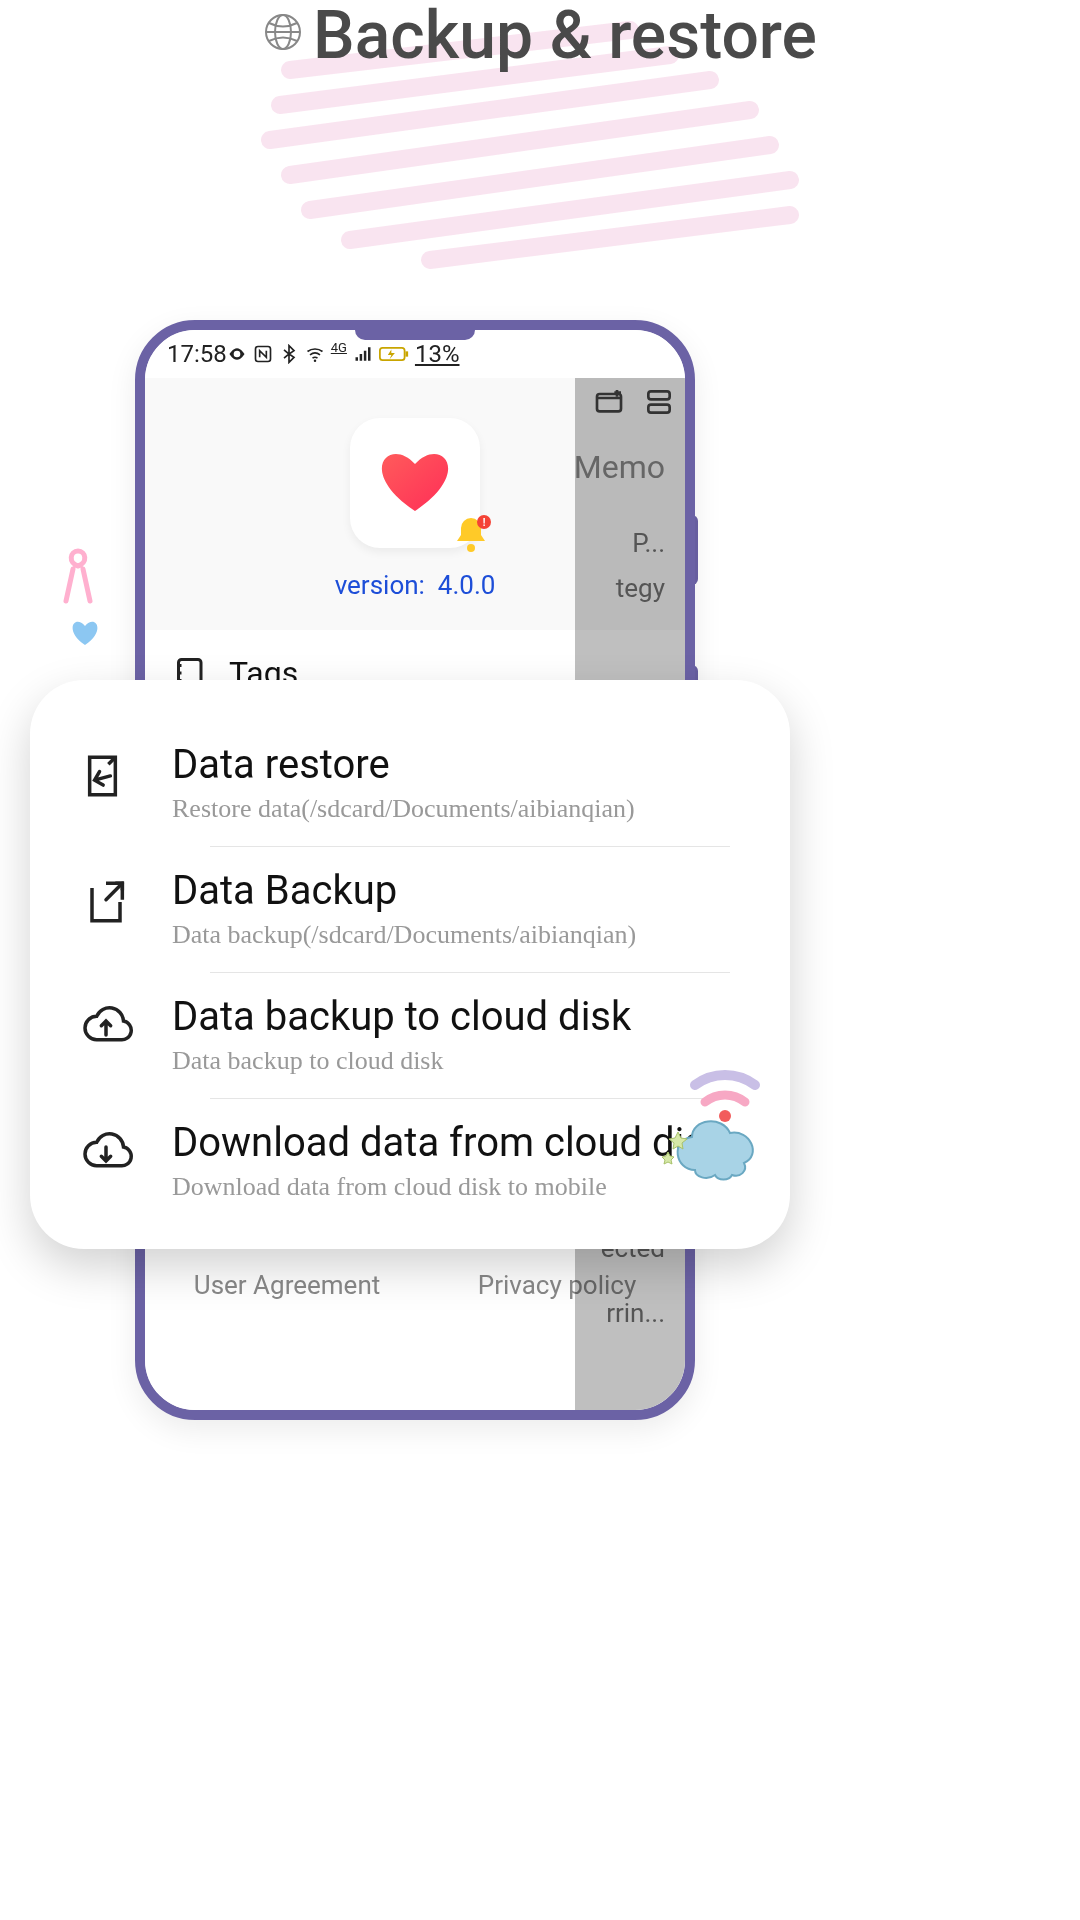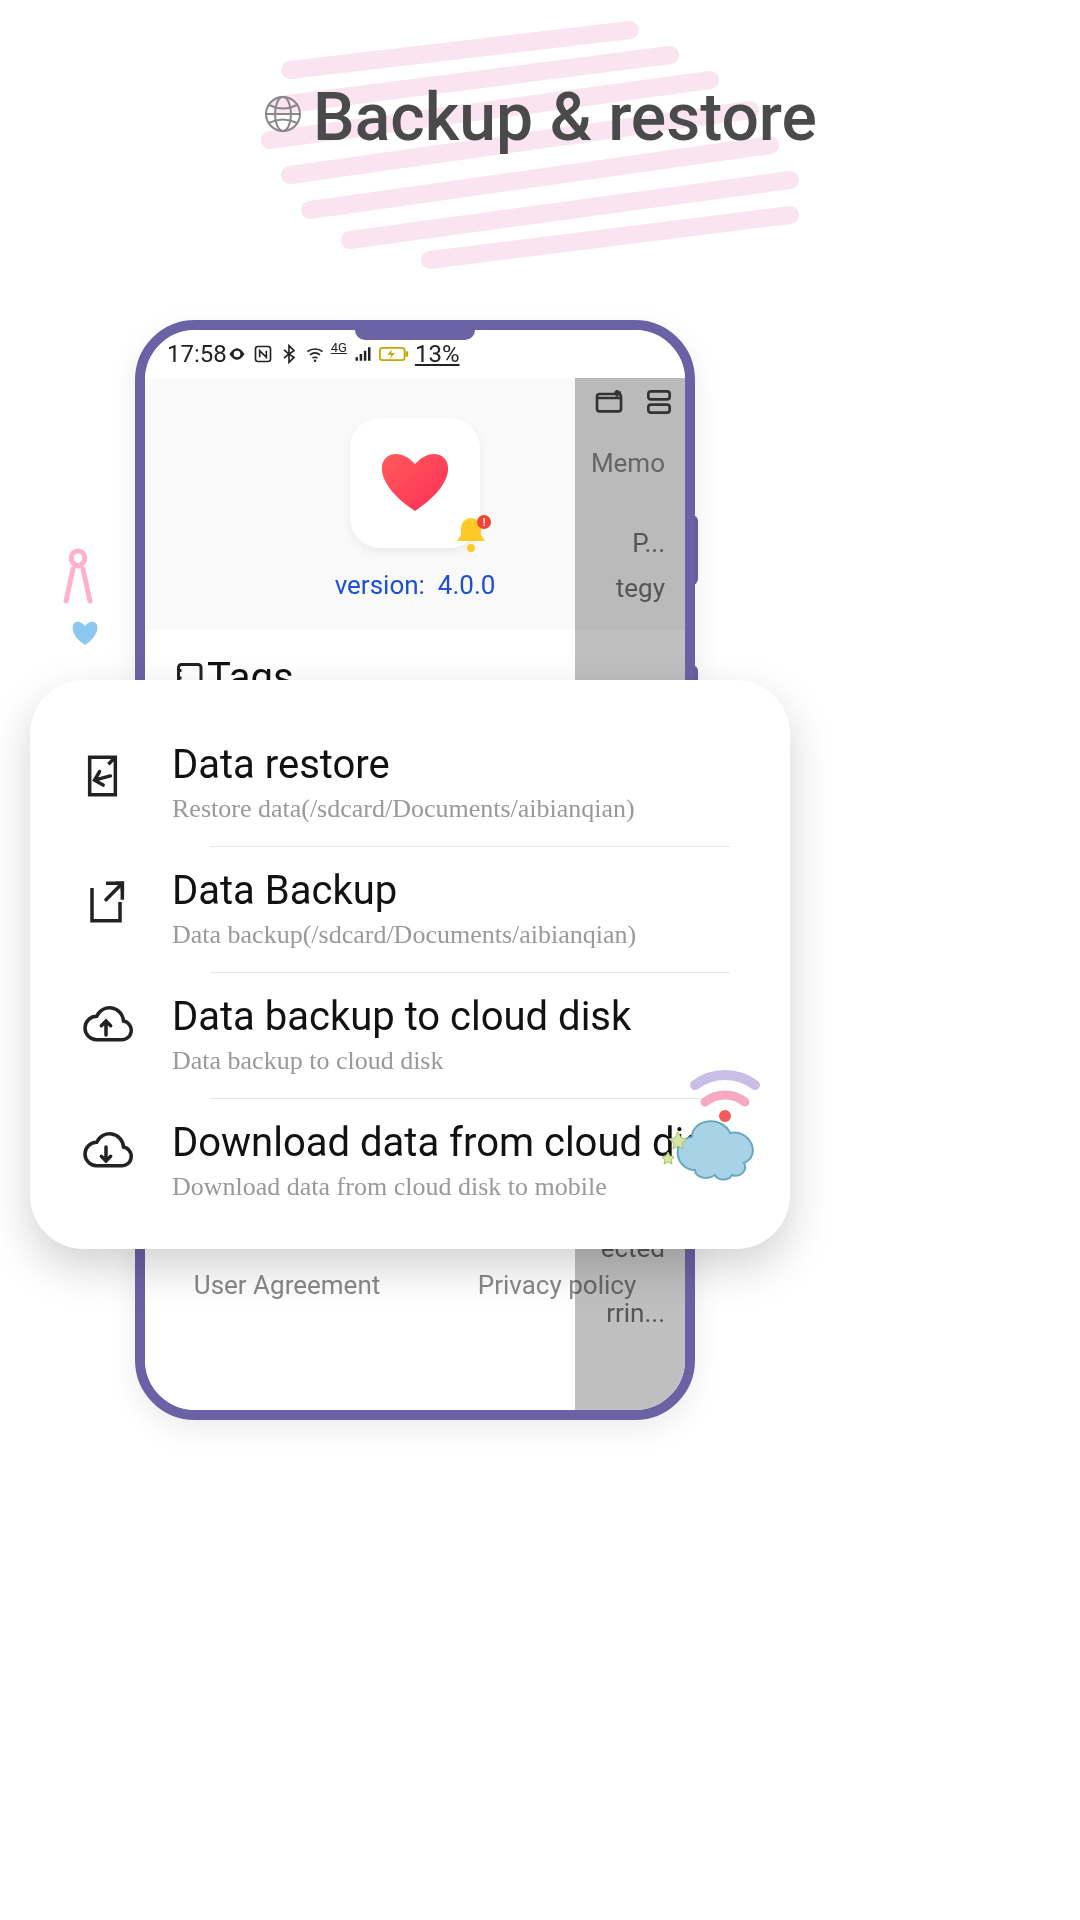--- a/index.html
+++ b/index.html
@@ -20,21 +20,20 @@
     width: 560px;
     height: 260px;
     opacity: 0.55;
     z-index: 0;
   }
 
   
   .headline {
     position: relative;
     z-index: 1;
-    padding-top: 82px;
     text-align: center;
   }
   .headline .row1 {
     display: inline-flex;
     align-items: center;
     gap: 10px;
   }
   .globe-icon {
     width: 40px; height: 40px;
     position: relative;
@@ -104,21 +103,21 @@
     z-index:1;
   }
   .bg-top-icons {
     position:absolute; top:8px; right:10px;
     display:flex; gap:18px; color:#555;
     z-index:3;
   }
   .bg-top-icons svg { width:32px; height:32px; }
   .bg-memo {
     position:absolute; top:70px; right:20px;
-    font-size:26px; color:#666; z-index:3;
+    font-size:32px; color:#666; z-index:3;
   }
   .bg-right-text {
     position:absolute; right:20px; color:#555; font-size:26px; z-index:3;
   }
 
   .app-header {
     background:#f9f9f9;
     padding: 40px 0 30px 0;
     text-align:center;
   }
@@ -132,24 +131,24 @@
   }
   .heart-svg { position:absolute; top:28px; left:25px; }
   .bell-svg  { position:absolute; bottom:-10px; right:-14px; }
   .version-row {
     margin-top:22px;
     font-size:26px;
     color:#1d4ed8;
   }
 
   .tags-row {
-    display:flex; align-items:center; 
+    display:flex; align-items:center; gap:22px;
     padding:24px 26px;
     background:#fff;
-    font-size:40px;
+    font-size:32px;
     color:#111;
   }
   .tags-row svg { width:36px; height:36px; }
 
   .footer-links {
     position:absolute;
     bottom:110px; left:0; right:0;
     display:flex; justify-content:space-around;
     font-size:26px; color:#888;
     z-index:1;

